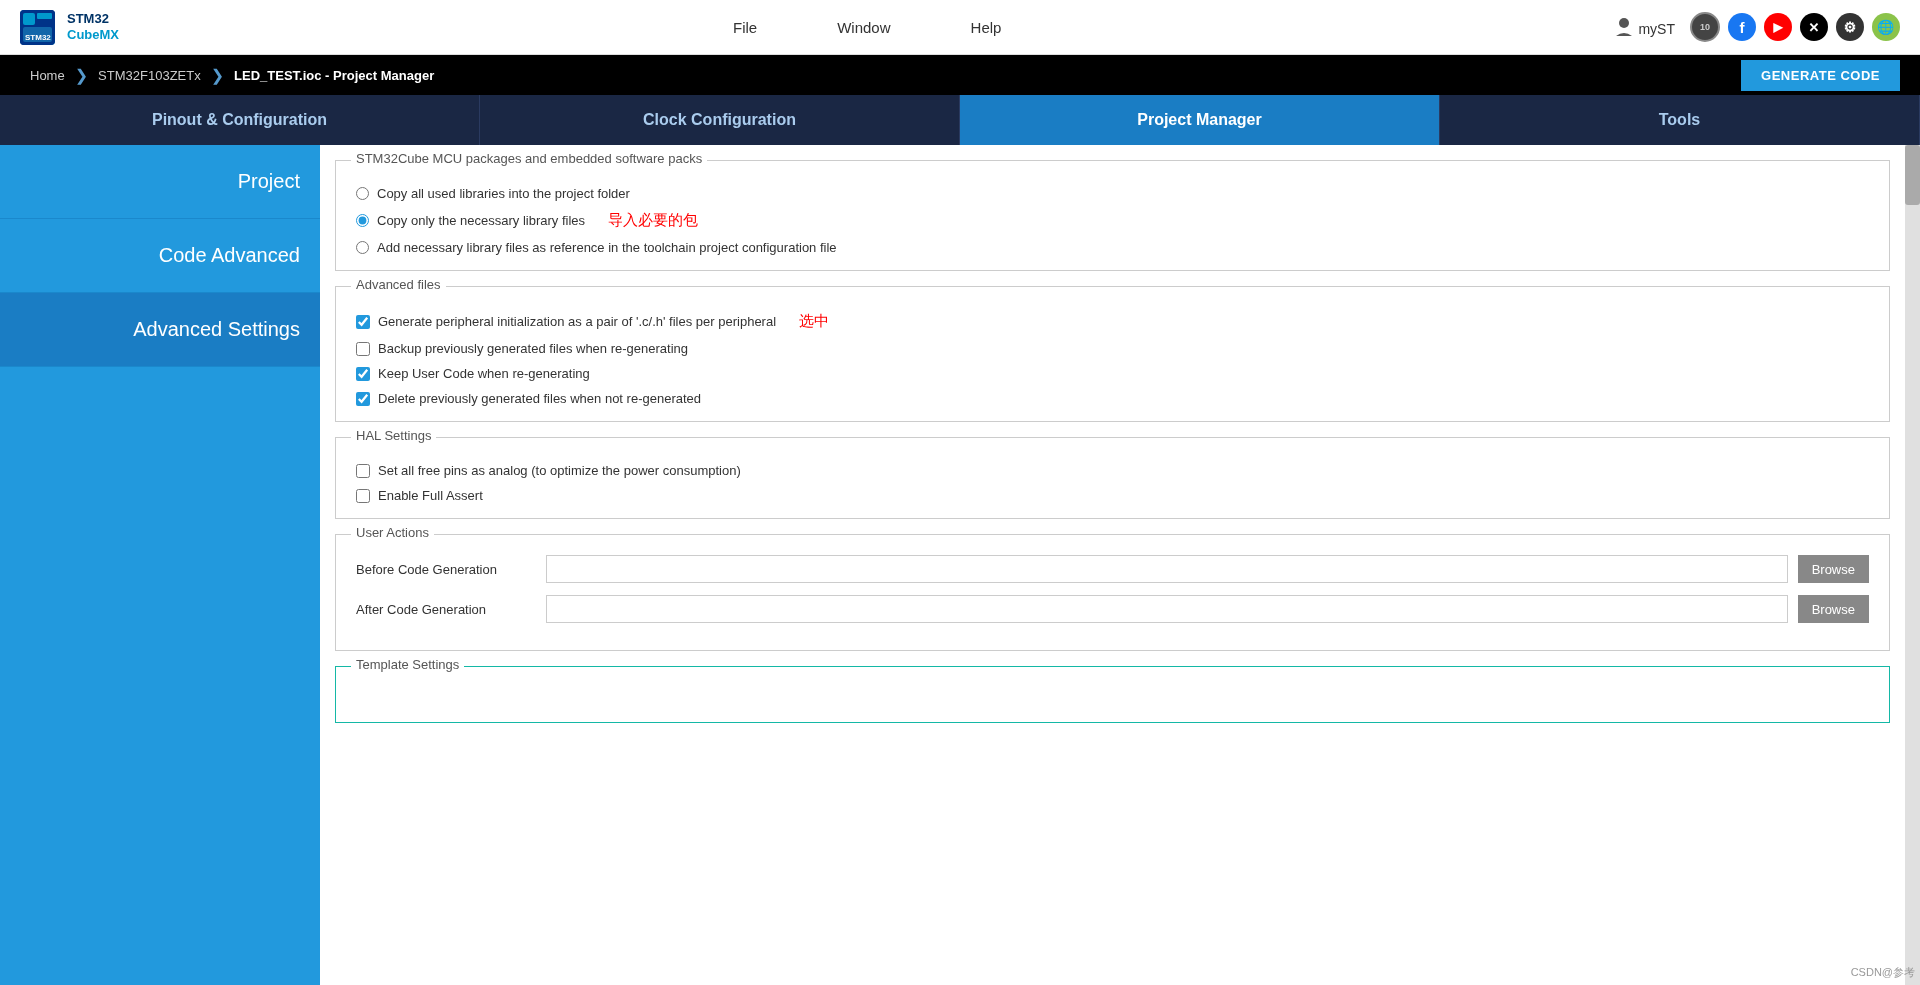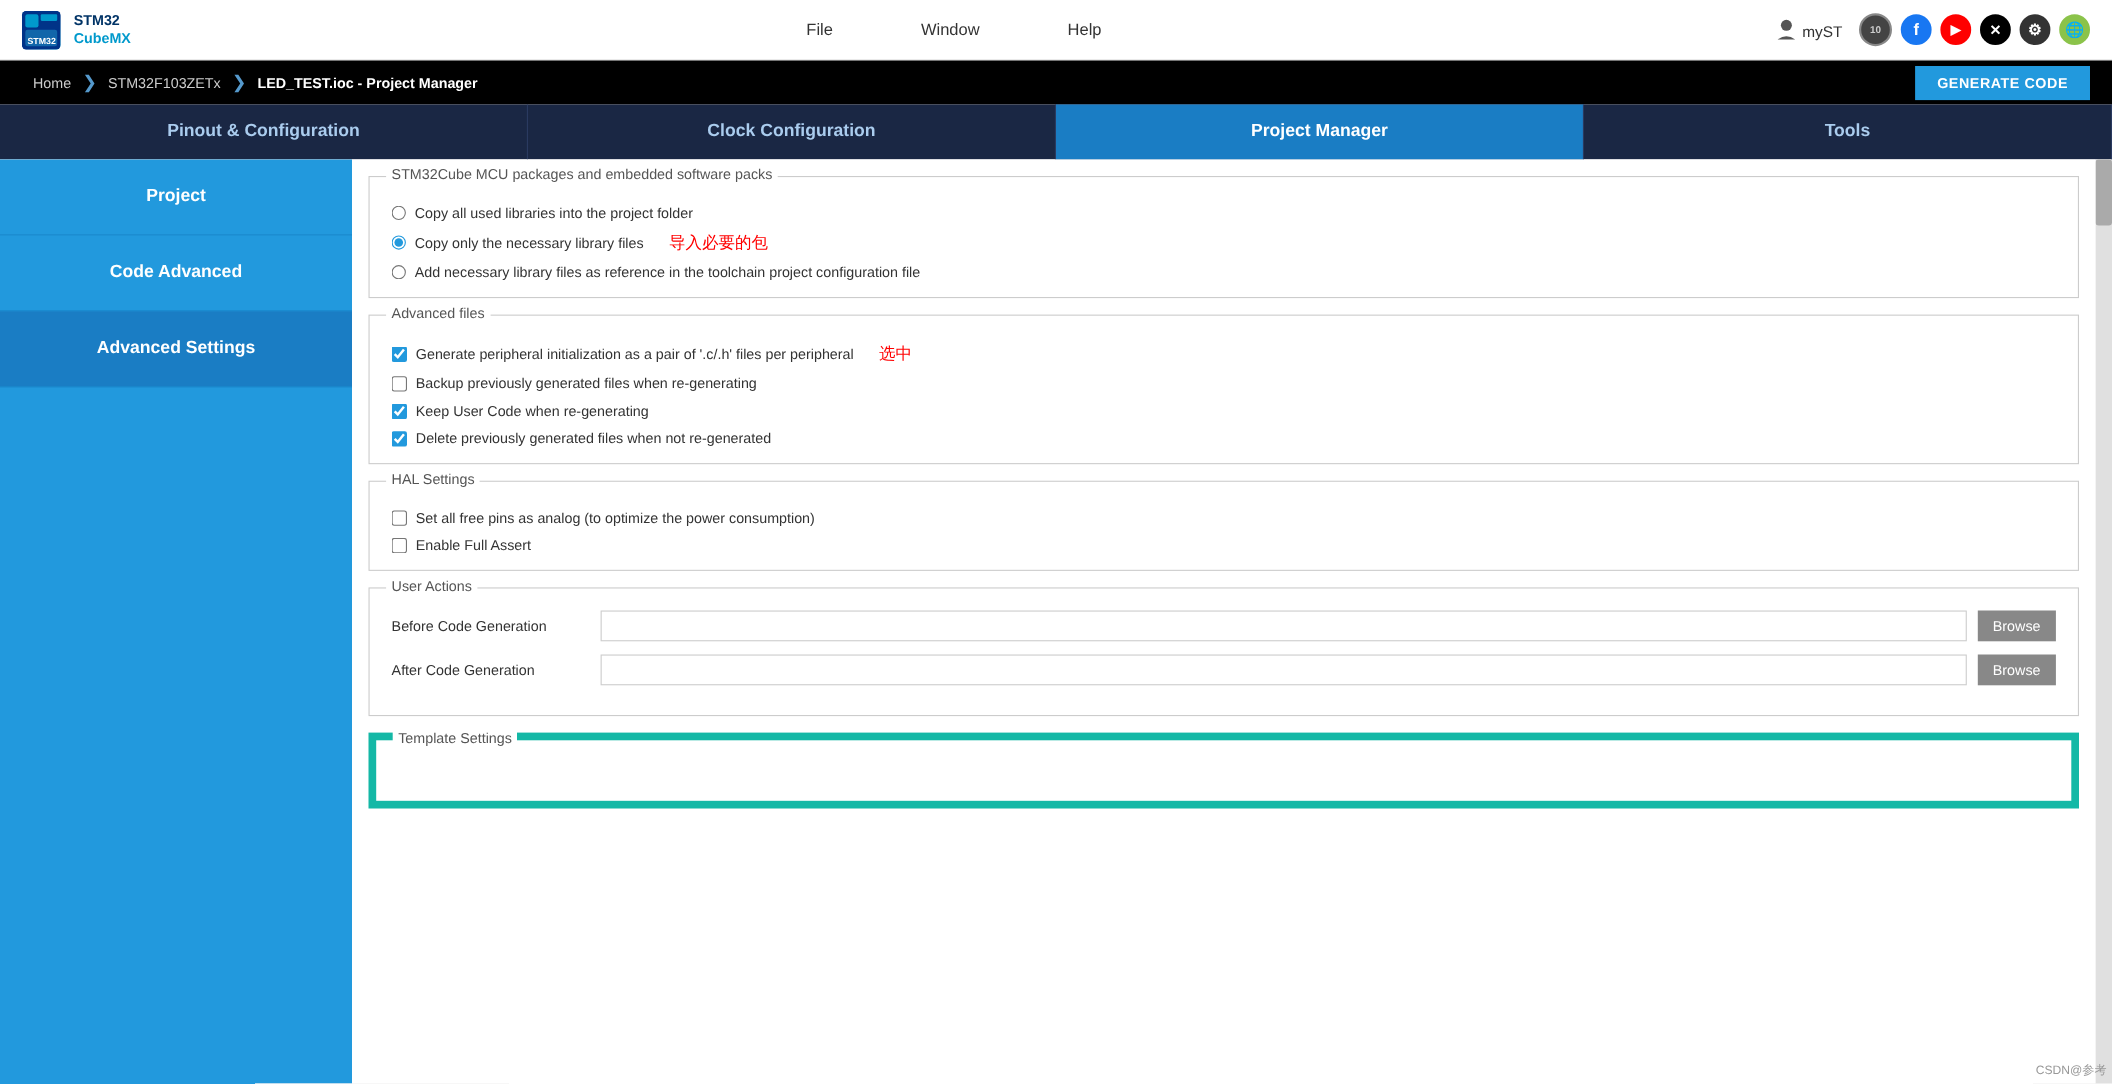--- a/index.html
+++ b/index.html
@@ -141,25 +141,25 @@
     
     .sidebar {
       width: 320px;
       background: #2299dd;
       display: flex;
       flex-direction: column;
     }
     .sidebar-item {
       padding: 25px 20px;
       color: white;
-      font-size: 16px;
-      font-weight: 700;
+      font-size: 20px;
+      font-weight: 400;
       cursor: pointer;
       border-bottom: 1px solid #1a88cc;
-      text-align: center;
+      text-align: right;
     }
     .sidebar-item.active {
       background: #1a7dc4;
     }
 
     
     .main-content {
       flex: 1;
       background: white;
       overflow-y: auto;
@@ -266,21 +266,21 @@
       border: none;
       padding: 5px 14px;
       font-size: 13px;
       cursor: pointer;
       height: 28px;
     }
 
     
     .template-section {
       margin: 15px;
-      border: 7px solid #14b8a6;
+      border: 1px solid #14b8a6;
       position: relative;
       padding: 15px 20px 10px 20px;
     }
     .template-title {
       position: absolute;
       top: -10px;
       left: 15px;
       background: white;
       padding: 0 5px;
       font-size: 13px;

